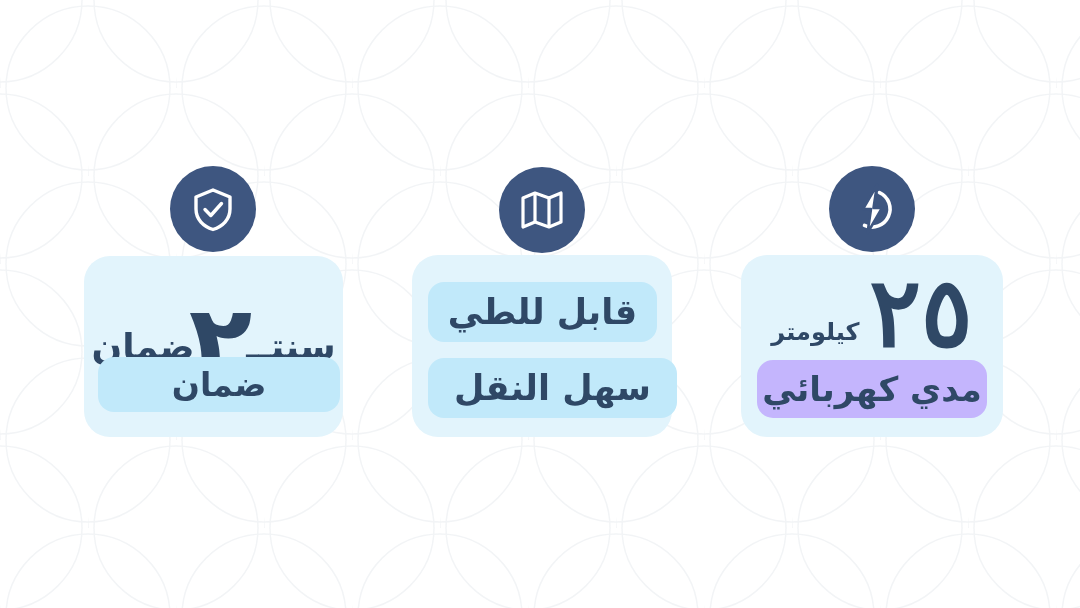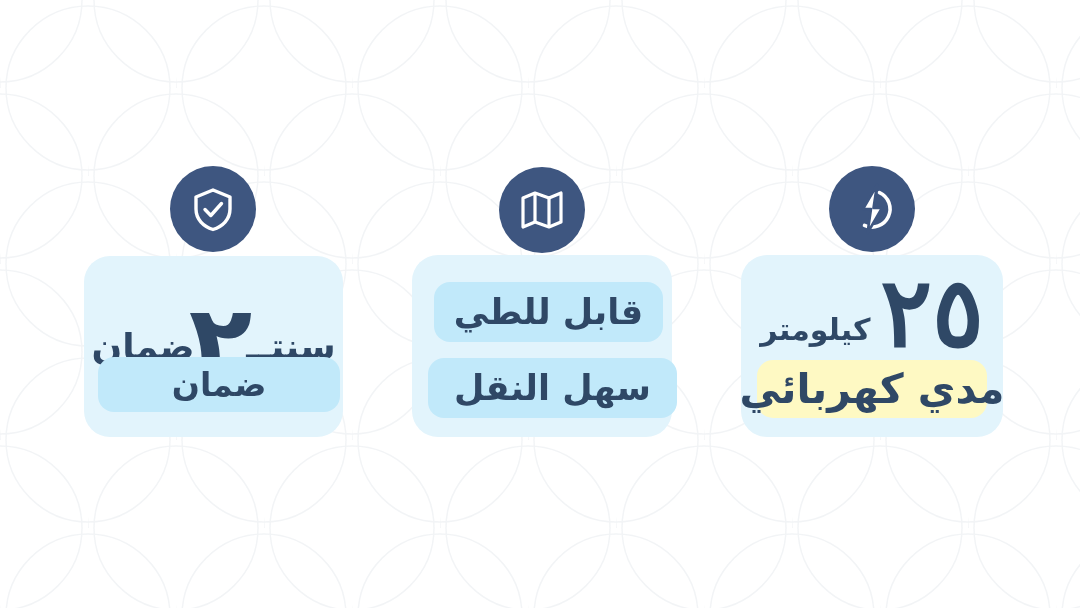--- a/index.html
+++ b/index.html
@@ -164,42 +164,42 @@
 
   <div class="icon-badge" style="left:499px; top:167px; background:#3e5680;">
     <svg width="46" height="46" viewBox="0 0 46 46" aria-hidden="true">
       <path d="M4 11 L16 6 L30 11 L42 6 L42 35 L30 40 L16 35 L4 40 Z" fill="none" stroke="#ffffff" stroke-width="3.2" stroke-linejoin="round"></path>
       <path d="M16 6 L16 35" fill="none" stroke="#ffffff" stroke-width="3.2" stroke-linejoin="round"></path>
       <path d="M30 11 L30 40" fill="none" stroke="#ffffff" stroke-width="3.2" stroke-linejoin="round"></path>
     </svg>
   </div>
 
   <div class="chip" style="left:428px; top:282px; width:229px; height:60px; background:#c1e9fa;
-              color:#2f4866; font-size:35px;margin-left:6px;">
+              color:#2f4866; font-size:35px;">
     <span>قابل للطي</span>
   </div>
 
   <div class="chip" style="left:428px; top:358px; width:249px; height:60px; background:#c1e9fa;
               color:#2f4866; font-size:35px;">
     <span>سهل النقل</span>
   </div>
 
   <div class="feature-card" style="left:741px; top:255px; width:262px; height:182px; background:#e2f4fc;">
   </div>
 
   <div class="icon-badge" style="left:829px; top:166px; background:#3e5680;">
     <svg width="52" height="52" viewBox="0 0 52 52" aria-hidden="true">
       <path d="M33.5 9.6 A18 18 0 1 1 18.5 42.4" fill="none" stroke="#ffffff" stroke-width="3.6" stroke-linecap="round"></path>
       <path d="M31 2 L17 26 L25 26 L21.5 50 L36 25 L27.5 25 Z" fill="#ffffff" stroke="#3e5680" stroke-width="2.6" stroke-linejoin="round"></path>
     </svg>
   </div>
 
   <div class="metric-row" style="left:741px; top:268px; width:262px; height:80px; color:#2f4866;">
     <span class="metric-value" style="font-size:96px;">٢٥</span>
-    <span class="metric-unit" style="font-size:30px; margin-right:10px; position:relative; top:-6px;">كيلومتر</span>
-  </div>
-
-  <div class="chip" style="left:757px; top:360px; width:230px; height:58px; background:#fef9c3;
-              color:#2f4866; font-size:41px;justify-content:center;">
+    <span class="metric-unit" style="font-size:24px; margin-right:10px; position:relative; top:-6px;">كيلومتر</span>
+  </div>
+
+  <div class="chip" style="left:757px; top:360px; width:230px; height:58px; background:#c4b5fd;
+              color:#2f4866; font-size:34px;justify-content:center;">
     <span>مدي كهربائي</span>
   </div>
 
 </div>
 
 </body></html>

